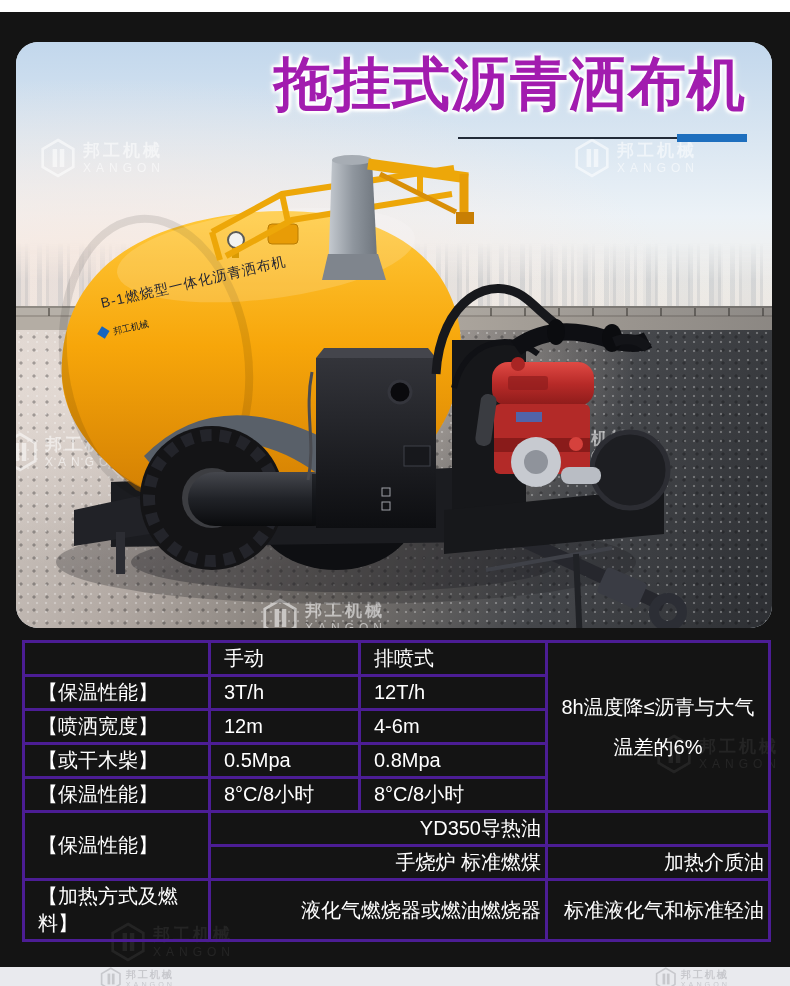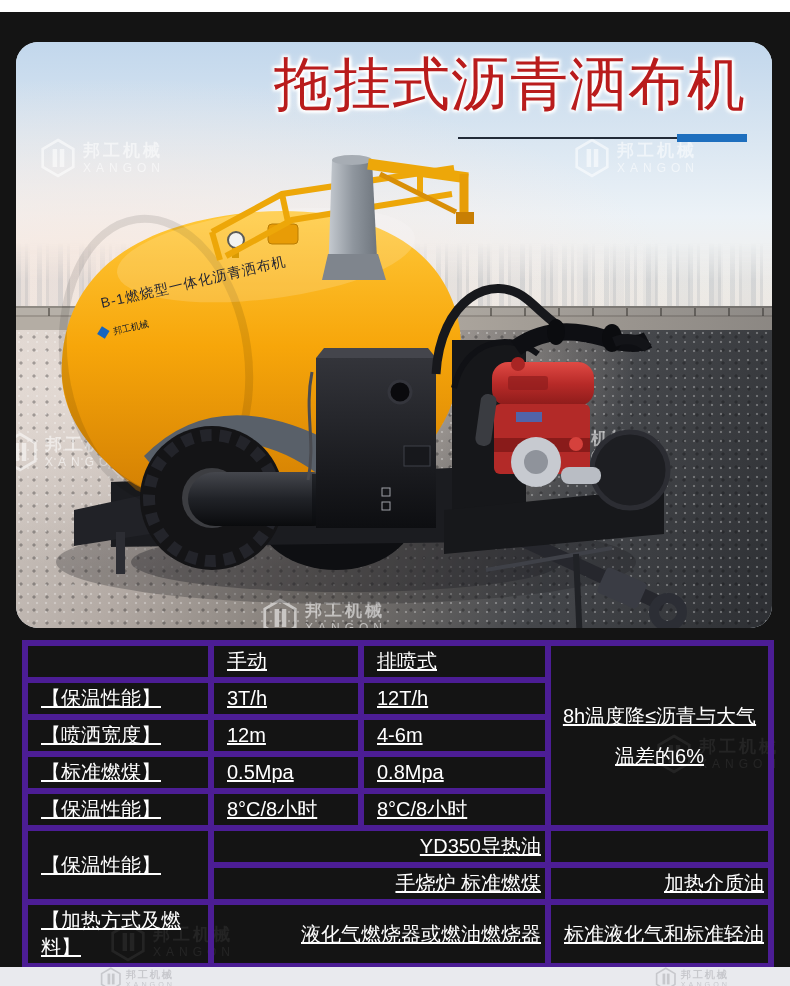--- a/index.html
+++ b/index.html
@@ -50,34 +50,34 @@
 
   
   .wm { position:absolute; display:flex; align-items:center; gap:7px; color:rgba(255,255,255,.55); pointer-events:none; }
   .wm svg { width:36px; height:40px; flex:none; }
   .wm-cn { font-size:17px; font-weight:bold; letter-spacing:3px; line-height:1.15; }
   .wm-en { font-size:12px; letter-spacing:5px; }
   .wm--dim  { color:rgba(255,255,255,.07); }
   .wm--gray { color:rgba(110,112,120,.28); transform:scale(.6); transform-origin:left top; }
 
   
-  .title { position:absolute; top:4px; right:26px; font-size:58px; font-weight:normal; color:#b91c1c; letter-spacing:1px; white-space:nowrap;
+  .title { position:absolute; top:4px; right:26px; font-size:58px; font-weight:bold; color:#a21caf; letter-spacing:1px; white-space:nowrap;
     text-shadow:-2px -2px 3px rgba(255,255,255,.95), 2px -2px 3px rgba(255,255,255,.95),
                 -2px 2px 3px rgba(255,255,255,.95), 2px 2px 3px rgba(255,255,255,.95), 0 0 10px rgba(255,255,255,.8); }
   .title-rule { position:absolute; top:95px; left:442px; right:25px; height:2px; background:#222b38; }
   .title-rule-accent { position:absolute; top:92px; right:25px; width:70px; height:8px; background:#1e6fbe; }
 
   .machine { position:absolute; left:0; top:0; width:756px; height:586px; }
 
   
   .spec-table { position:absolute; left:22px; top:640px; width:746px; border-collapse:collapse; table-layout:fixed;
     color:#ffffff; font-size:20px; }
   .spec-table col.c1 { width:186px; } .spec-table col.c2 { width:150px; }
   .spec-table col.c3 { width:187px; } .spec-table col.c4 { width:223px; }
-  .spec-table td { border:6px solid #4c1d95; height:34px; padding:2px 10px 2px 13px; vertical-align:middle; text-align:left;text-decoration:underline; }
+  .spec-table td { border:3px solid #4c1d95; height:34px; padding:2px 10px 2px 13px; vertical-align:middle; text-align:left; }
   .spec-table tr.r-head td { height:31px; }
   .spec-table td.center { text-align:right; padding:2px 4px; }
   .spec-table tr.r-last td { height:40px; }
   .spec-table td.side-note { text-align:center; line-height:40px; padding:9px 4px; }
 </style>
 </head>
 <body>
 
 <div class="canvas">
   <div class="frame"></div>
@@ -332,21 +332,21 @@
         <td>【保温性能】</td>
         <td>3T/h</td>
         <td>12T/h</td>
       </tr>
       <tr>
         <td>【喷洒宽度】</td>
         <td>12m</td>
         <td>4-6m</td>
       </tr>
       <tr>
-        <td>【标准燃煤】</td>
+        <td>【或干木柴】</td>
         <td>0.5Mpa</td>
         <td>0.8Mpa</td>
       </tr>
       <tr>
         <td>【保温性能】</td>
         <td>8°C/8小时</td>
         <td>8°C/8小时</td>
       </tr>
       <tr>
         <td rowspan="2">【保温性能】</td>

